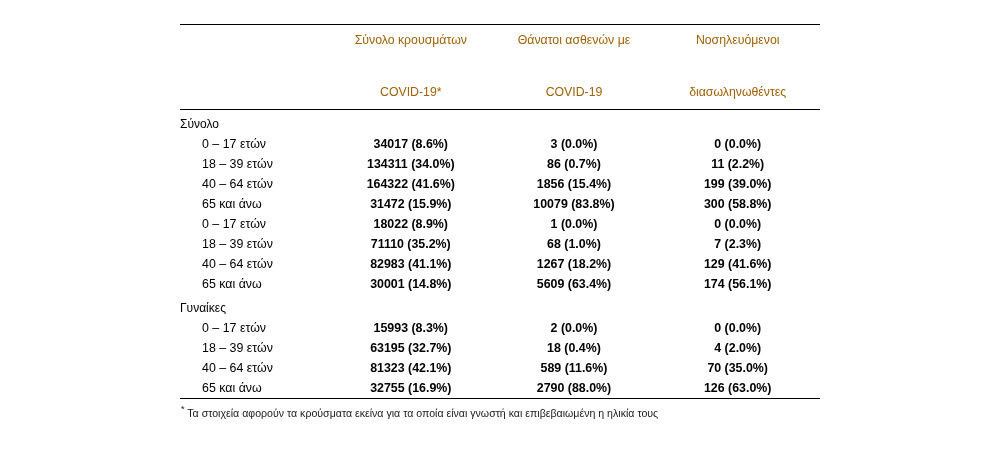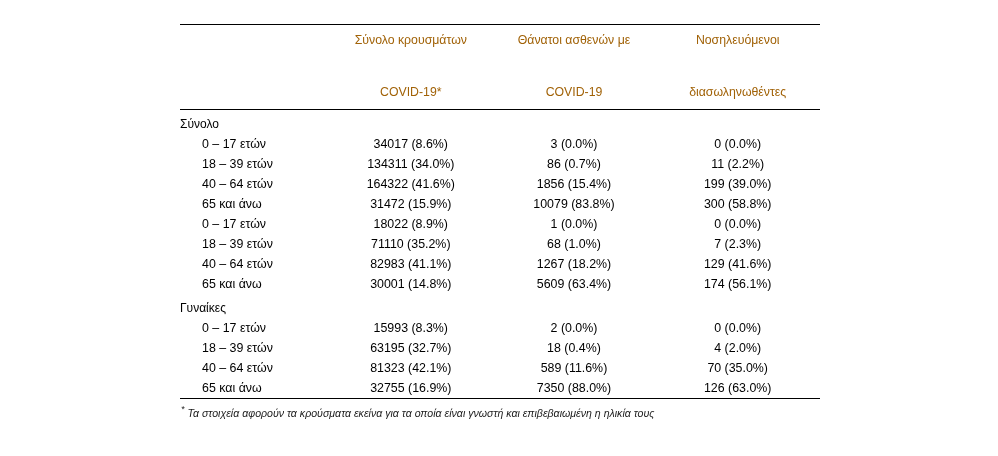--- a/index.html
+++ b/index.html
@@ -73,28 +73,28 @@
   .label-cell {
     padding: 3px 0 3px 22px !important;
     font-size: 12.4px;
     white-space: nowrap;
   }
   .num-cell {
     text-align: center;
     font-size: 12.4px;
     padding: 3px 4px !important;
     white-space: nowrap;
+    font-weight: bold;
   }
   .footnote {
     width: 640px;
     margin: 5px auto 0 auto;
     font-size: 10.6px;
     color: #1a1a1a;
     padding-left: 4px;
-    font-style: italic;
   }
   .footnote .star {
     font-size: 9px;
     vertical-align: super;
   }
 </style>
 </head>
 <body>
 
 <div class="page">
@@ -197,21 +197,21 @@
         </tr>
         <tr>
           <td class="label-cell">40 – 64 ετών</td>
           <td class="num-cell">81323 (42.1%)</td>
           <td class="num-cell">589 (11.6%)</td>
           <td class="num-cell">70 (35.0%)</td>
         </tr>
         <tr class="rule-bottom">
           <td class="label-cell">65 και άνω</td>
           <td class="num-cell">32755 (16.9%)</td>
-          <td class="num-cell">7350 (88.0%)</td>
+          <td class="num-cell">2790 (88.0%)</td>
           <td class="num-cell">126 (63.0%)</td>
         </tr>
 
       </tbody>
     </table>
   </div>
 
   <div class="footnote">
     <span class="star">*</span><span> Τα στοιχεία αφορούν τα κρούσματα εκείνα για τα οποία είναι γνωστή και επιβεβαιωμένη η ηλικία τους</span>
   </div>

